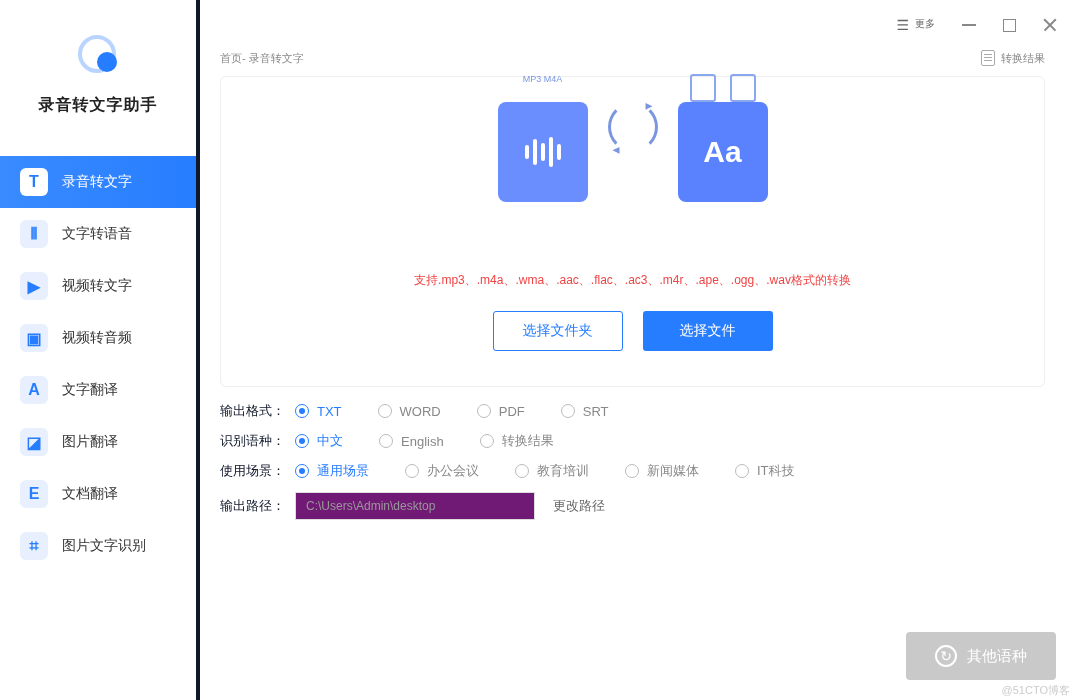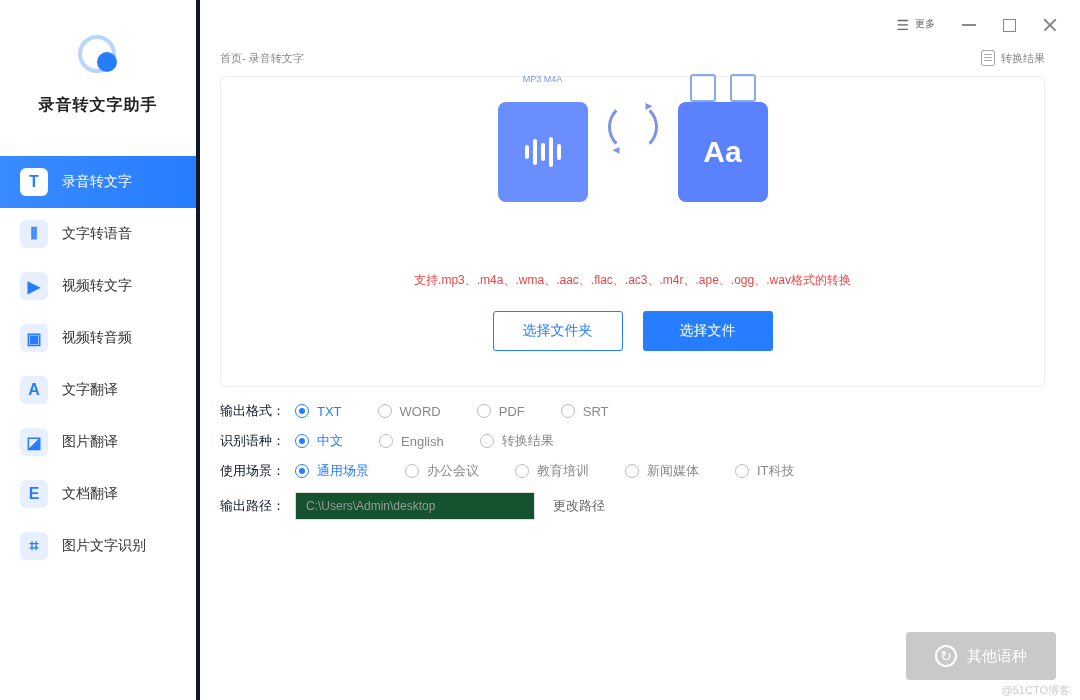--- a/index.html
+++ b/index.html
@@ -67,21 +67,21 @@
 
 .opts { padding: 0 35px 0 20px; font-size: 13px; color: #444; }
 .opt-row { display: flex; align-items: center; margin-bottom: 12px; }
 .opt-label { width: 75px; color: #0f172a; }
 .radio { display: flex; align-items: center; margin-right: 36px; cursor: pointer; color: #888; }
 .radio.sel { color: #267dff; }
 .rmark { width: 14px; height: 14px; border: 1.5px solid #bbb; border-radius: 50%; margin-right: 8px; position: relative; }
 .radio.sel .rmark { border-color: #267dff; }
 .radio.sel .rmark::after { content: ""; position: absolute; inset: 3px; background: #267dff; border-radius: 50%; }
 .path-row { display: flex; align-items: center; }
-.path-input { flex: 0 0 240px; height: 28px; border: 1px solid #ddd; background: #14532d; padding: 0 10px; font-size: 12px; color: #999; margin-right: 18px; }
+.path-input { flex: 0 0 240px; height: 28px; border: 1px solid #ddd; background: #701a75; padding: 0 10px; font-size: 12px; color: #999; margin-right: 18px; }
 .change-path { color: #666; font-size: 13px; cursor: pointer; }
 
 
 .start-btn { position: absolute; right: 24px; bottom: 20px; width: 150px; height: 48px; background: #c9c9c9; color: #fff; border-radius: 4px; display: flex; align-items: center; justify-content: center; gap: 10px; font-size: 15px; cursor: pointer; }
 .start-icon { width: 22px; height: 22px; border: 2px solid #fff; border-radius: 50%; position: relative; }
 .start-icon::before { content: "↻"; position: absolute; inset: 0; display: flex; align-items: center; justify-content: center; font-size: 14px; line-height: 1; }
 
 .watermark { position: absolute; right: 10px; bottom: 2px; font-size: 11px; color: #ccc; }
 </style>
 </head>

